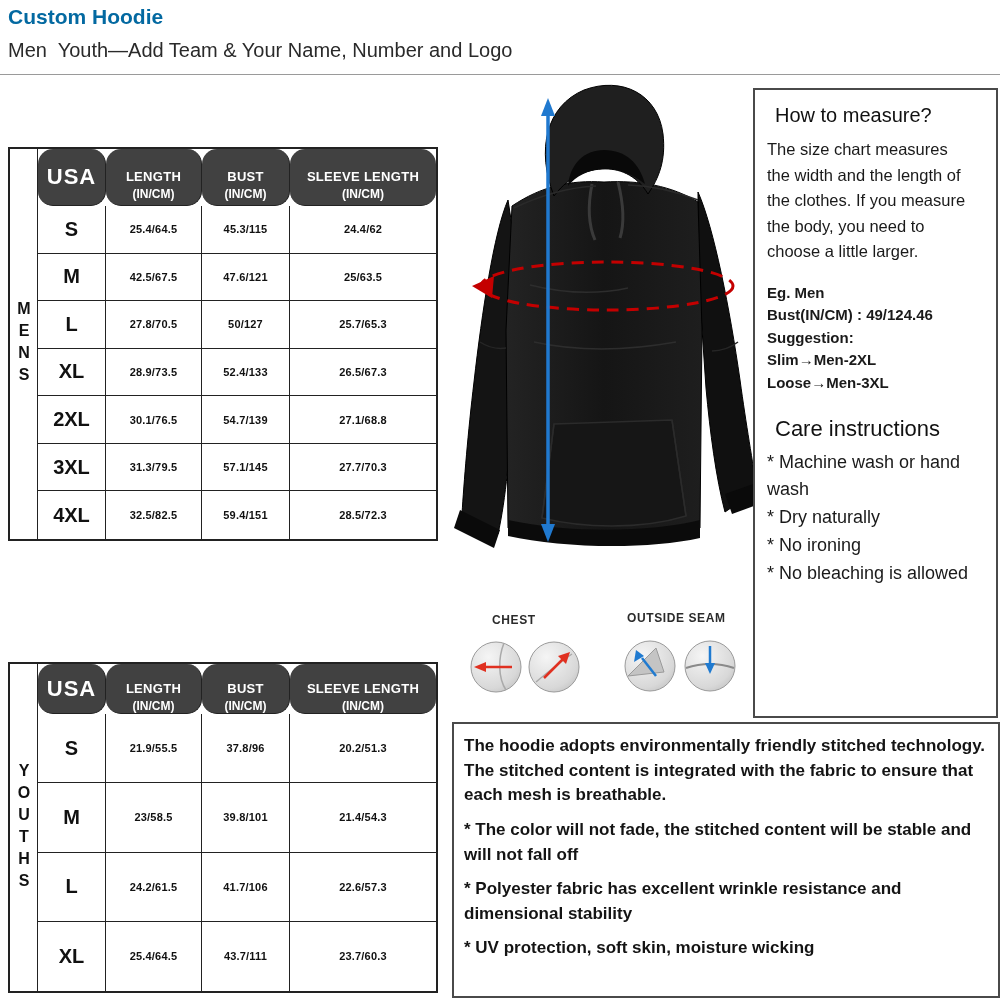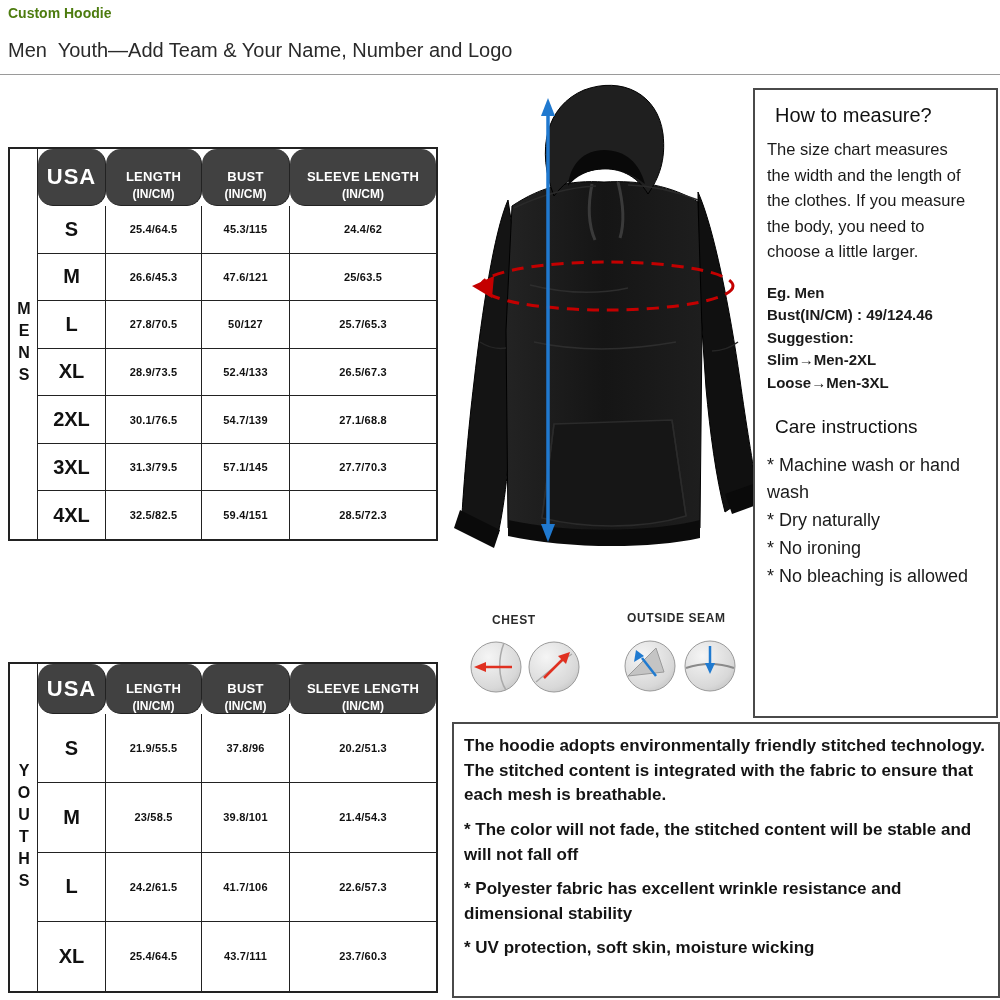--- a/index.html
+++ b/index.html
@@ -1,21 +1,21 @@
 <!DOCTYPE html>
 <html><head>
 <meta charset="utf-8">
 <title>Custom Hoodie</title>
 <style>
   * { margin:0; padding:0; box-sizing:border-box; }
   html,body { width:1000px; height:1000px; background:#fff; }
   body { font-family:"Liberation Sans", sans-serif; color:#111; position:relative; }
   .page { position:absolute; left:0; top:0; width:1000px; height:1000px; background:#fff; overflow:hidden; }
 
-  .title { position:absolute; left:8px; top:5px; font-size:14px; font-weight:700; color:#4d7c0f; }
+  .title { position:absolute; left:8px; top:5px; font-size:21px; font-weight:700; color:#0369a1; }
   .subtitle { position:absolute; left:8px; top:39px; font-size:20px; font-weight:400; color:#2a2a2a; white-space:pre; }
   .rule { position:absolute; left:0; top:74px; width:1000px; height:1px; background:#9a9a9a; }
 
   .size-table { position:absolute; display:flex; border:2px solid #222; background:#fff; }
   #mens-table { left:8px; top:147px; width:430px; height:394px; }
   #youth-table { left:8px; top:662px; width:430px; height:331px; }
   .side-strip { width:28px; display:flex; align-items:center; justify-content:center; border-right:1px solid #222; background:#fff; }
   .vlabel { writing-mode:vertical-rl; text-orientation:upright; font-weight:700; font-size:16px; letter-spacing:5px; color:#111; }
   .grid { flex:1; display:grid; grid-template-columns:68px 96px 88px 1fr; }
   #mens-table .grid { grid-template-rows:57px repeat(7, 1fr); }
@@ -28,21 +28,21 @@
   .usa { font-size:22px; font-weight:700; letter-spacing:1px; }
   .th-main { font-size:13px; font-weight:700; letter-spacing:0.3px;margin-top:16px; }
   .th-sub { font-size:12px; font-weight:700; margin-top:3px; }
   .td-size { font-size:20px; font-weight:700; }
   .td-val { font-size:11px; font-weight:700; letter-spacing:0.2px; }
 
   #measure-box { position:absolute; left:753px; top:88px; width:245px; height:630px; border:2px solid #4a4a4a; padding:12px 24px 0 12px; background:#fff; }
   .mb-title { font-size:20px; font-weight:400; color:#111; margin:2px 0 10px 8px; }
   .mb-body { font-size:16.5px; line-height:1.55; color:#1a1a1a; }
   .mb-example { margin-top:17px; font-weight:700; font-size:15px; line-height:1.5; color:#1a1a1a; }
-  .mb-care-title { font-size:19px; font-weight:400; margin:22px 0 14px 8px; color:#111; }
+  .mb-care-title { font-size:22px; font-weight:400; margin:22px 0 7px 8px; color:#111; }
   .mb-care { font-size:18px; line-height:1.5; color:#1a1a1a; }
   .mb-care div { margin-bottom:1px; }
 
   #description-box { position:absolute; left:452px; top:722px; width:548px; height:276px; border:2px solid #4a4a4a; padding:10px 8px 0 10px; background:#fff; }
   .db-intro { font-size:17px; line-height:1.45; font-weight:600; color:#141414; }
   .db-bullet { font-size:17px; line-height:1.45; font-weight:600; color:#141414; margin-top:10px; }
 
   .diagram-label { position:absolute; font-size:12px; font-weight:700; color:#2b2b2b; letter-spacing:0.6px;margin-top:15px; }
 </style>
 </head>
@@ -74,21 +74,21 @@
           <span class="th-main">SLEEVE LENGTH</span>
           <span class="th-sub">(IN/CM)</span>
         </div>
 
       <div class="td td-size">S</div>
       <div class="td td-val">25.4/64.5</div>
       <div class="td td-val">45.3/115</div>
       <div class="td td-val">24.4/62</div>
 
       <div class="td td-size">M</div>
-      <div class="td td-val">26.6/45.3</div>
+      <div class="td td-val">42.5/67.5</div>
       <div class="td td-val">47.6/121</div>
       <div class="td td-val">25/63.5</div>
 
       <div class="td td-size">L</div>
       <div class="td td-val">27.8/70.5</div>
       <div class="td td-val">50/127</div>
       <div class="td td-val">25.7/65.3</div>
 
       <div class="td td-size">XL</div>
       <div class="td td-val">28.9/73.5</div>

